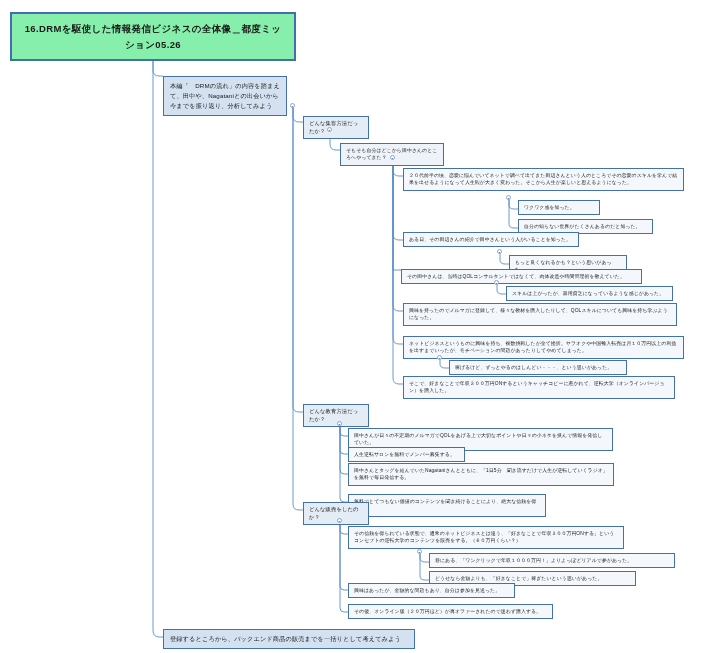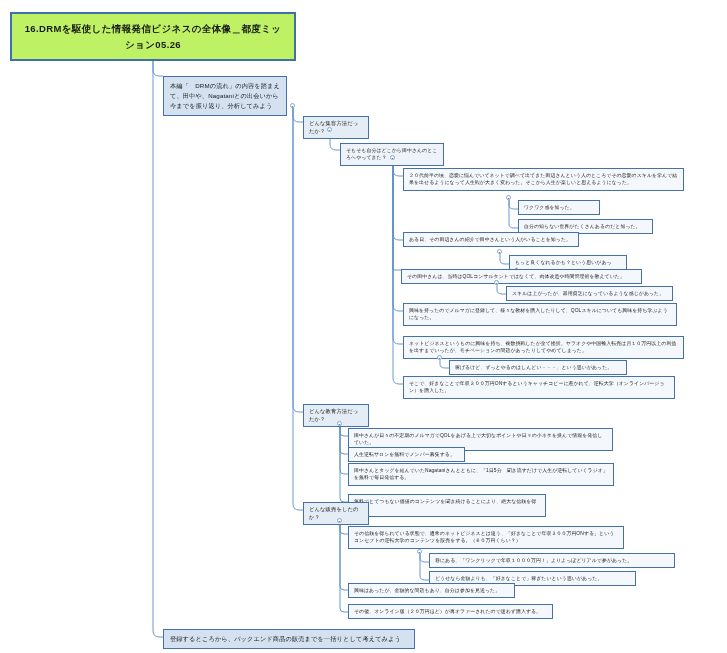--- a/index.html
+++ b/index.html
@@ -18,21 +18,21 @@
     box-sizing:border-box;
     background:#dbe5f1;
     border:1px solid #4472a8;
     color:#1a1a1a;
     line-height:1.45;
     padding:3px 5px;
     letter-spacing:0.02em;
     word-break:break-all;
   }
   .node.root{
-    background:#bef264;
+    background:#86efac;
     border:2px solid #3f6fad;
     font-weight:bold;
     font-size:9.5px;
     text-align:center;
     padding:7px 8px;
     line-height:1.65;
     letter-spacing:0.04em;
   }
   .node.lv1{
     background:#d3e1f0;

